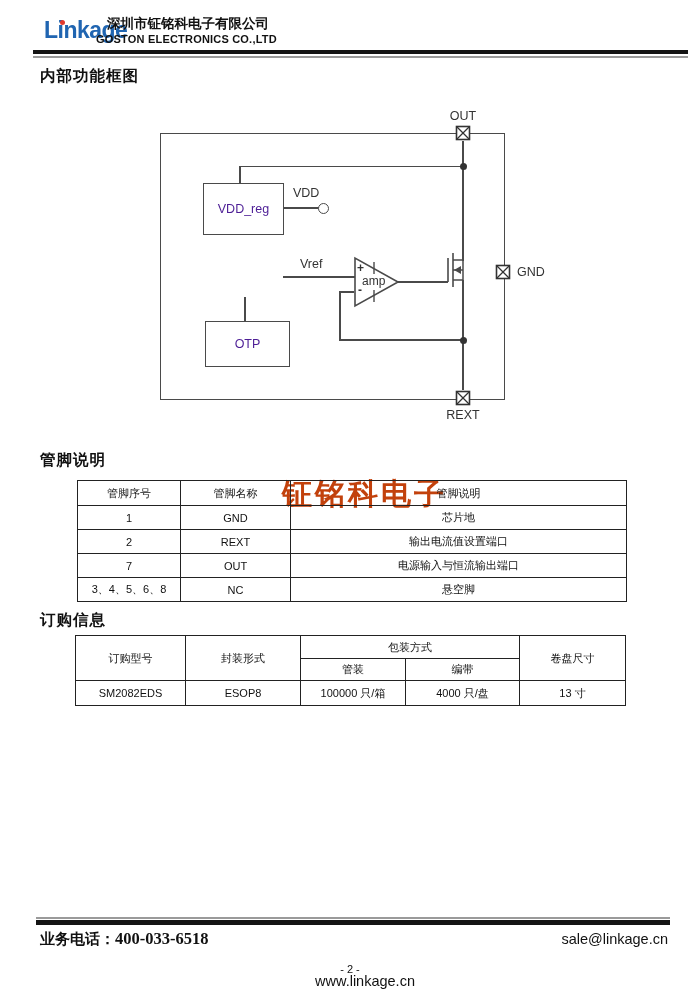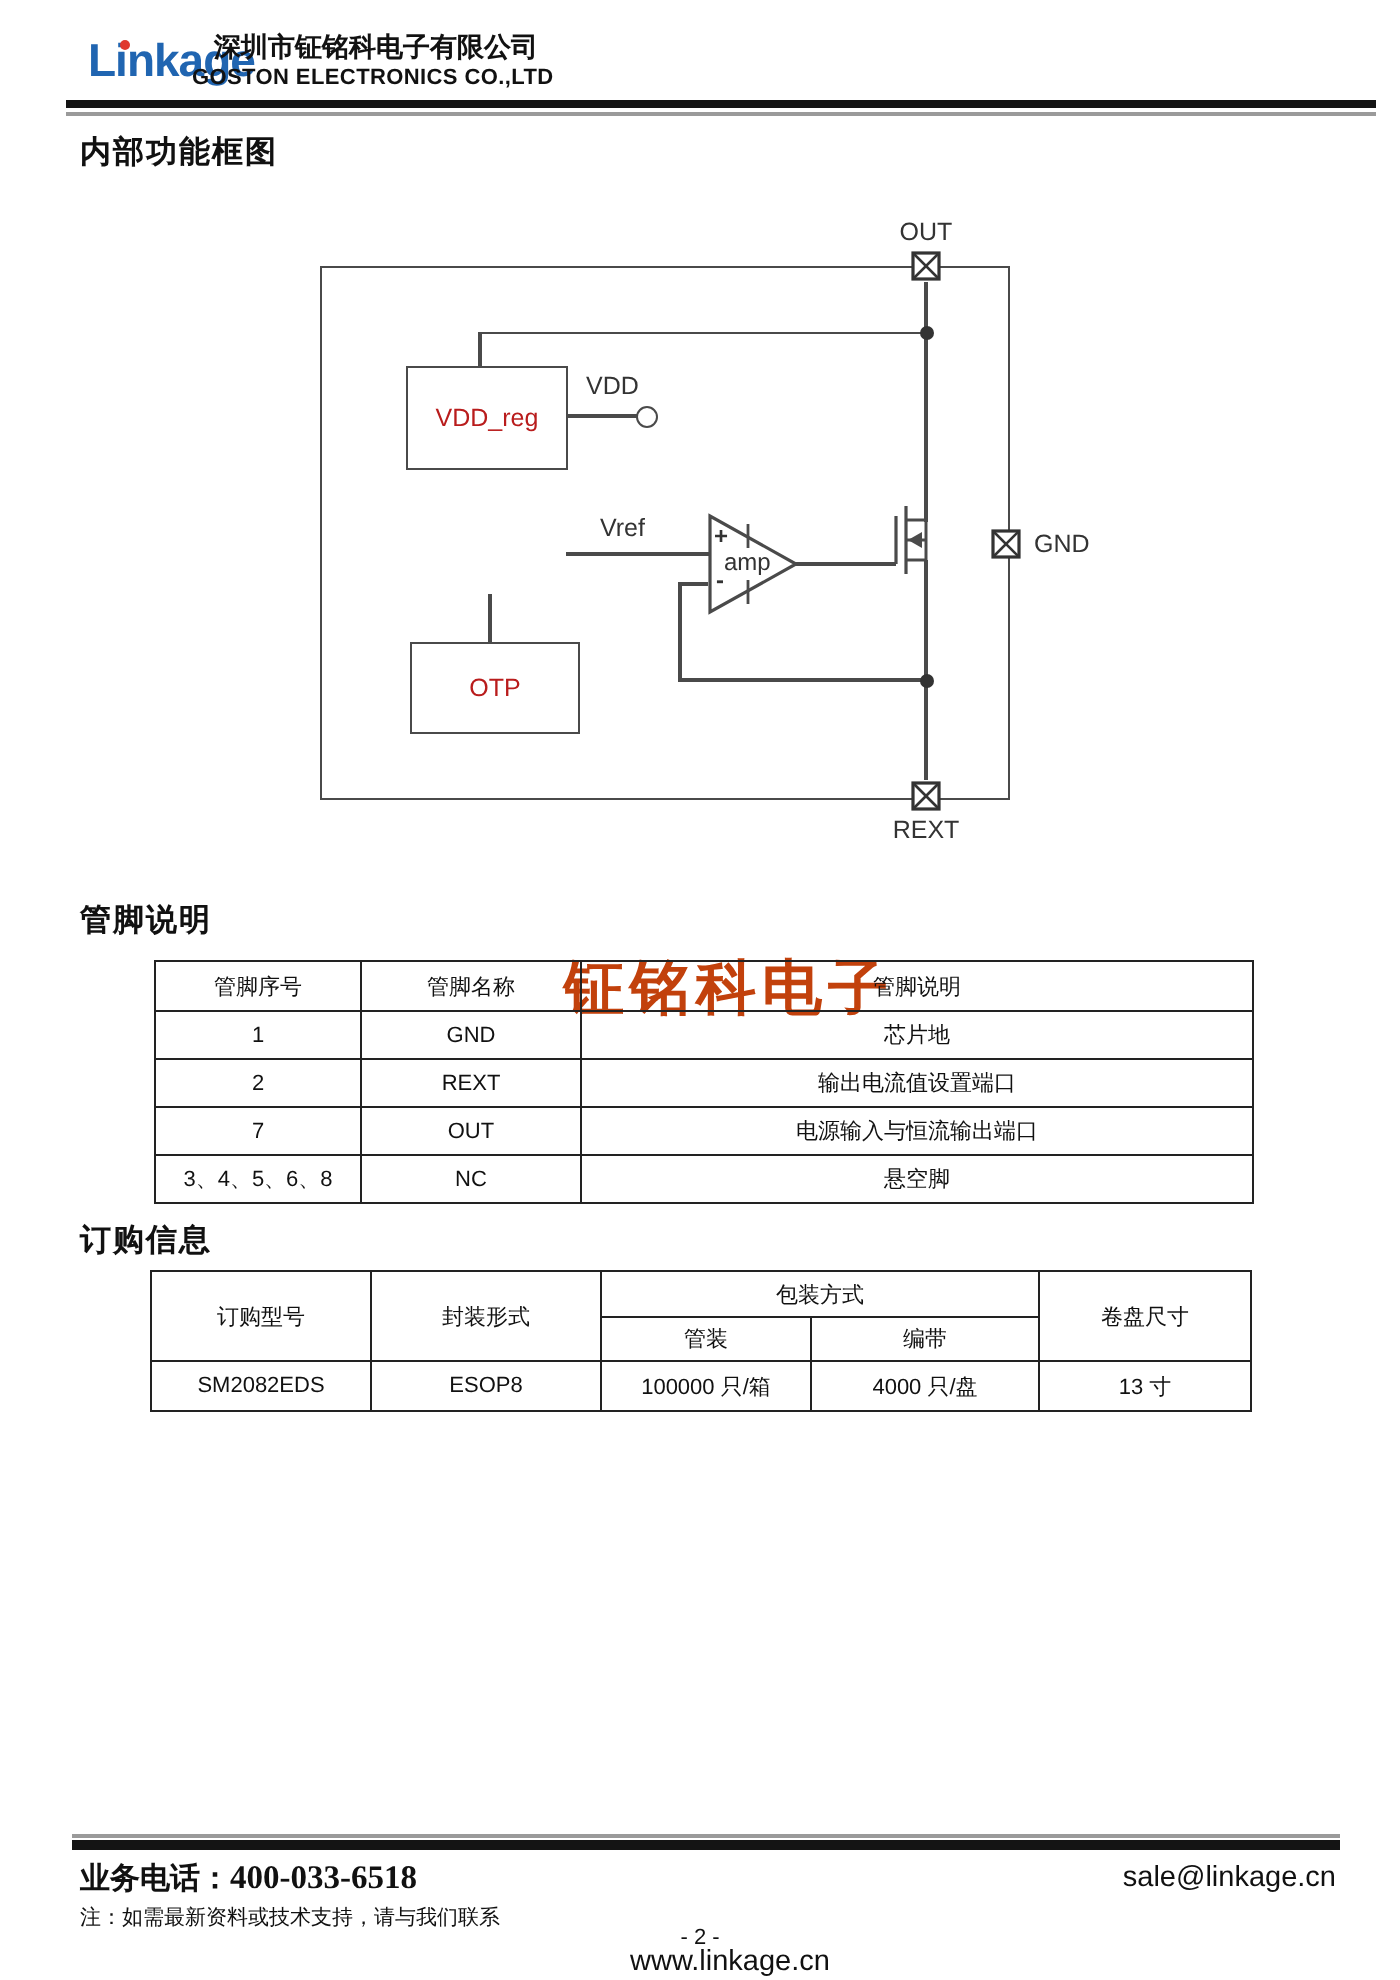--- a/index.html
+++ b/index.html
@@ -14,21 +14,21 @@
   .company-en{position:absolute;left:96px;top:33px;font-size:11px;font-weight:bold;letter-spacing:0.2px;}
   .doc-title{position:absolute;right:32px;top:30px;font-size:13.5px;white-space:nowrap;}
   .doc-title .ver{font-size:9px;}
   .rule-top-thick{position:absolute;left:33px;top:50px;width:655px;height:4px;background:#141414;}
   .rule-top-thin{position:absolute;left:33px;top:56px;width:655px;height:1.5px;background:#9a9a9a;}
   
   .sec-h{position:absolute;left:40px;font-size:15.5px;font-weight:bold;letter-spacing:1px;}
   
   .obox{position:absolute;border:1.5px solid #4a4a4a;background:#fff;}
   .blk{position:absolute;border:1.5px solid #4a4a4a;background:#fff;display:flex;
-       align-items:center;justify-content:center;font-size:12.5px;color:#b91c1c;}
+       align-items:center;justify-content:center;font-size:12.5px;color:#4c1d95;}
   .wire{position:absolute;background:#4a4a4a;}
   .dot{position:absolute;width:7px;height:7px;border-radius:50%;background:#333;}
   .term{position:absolute;width:9px;height:9px;border-radius:50%;border:1.5px solid #4a4a4a;background:#fff;}
   .dlabel{position:absolute;font-size:12.5px;color:#333;white-space:nowrap;}
   .pin{position:absolute;}
   .ampsym{position:absolute;}
   .amptext{position:absolute;font-size:12px;color:#333;}
   
   table{border-collapse:collapse;position:absolute;table-layout:fixed;z-index:2;}
   td,th{border:1.2px solid #222;font-size:11px;font-weight:normal;text-align:center;
@@ -198,16 +198,15 @@
   </tbody>
     </table>
 
   <div class="rule-bot-thin"></div>
   <div class="rule-bot-thick"></div>
   <div class="phone">
     <span>业务电话：</span><span class="num">400-033-6518</span>
   </div>
   <div class="website">www.linkage.cn</div>
   <div class="email">sale@linkage.cn</div>
-  <div class="note">注：如需最新资料或技术支持，请与我们联系</div>
   <div class="pageno">- 2 -</div>
 
 </div>
 
 </body></html>

